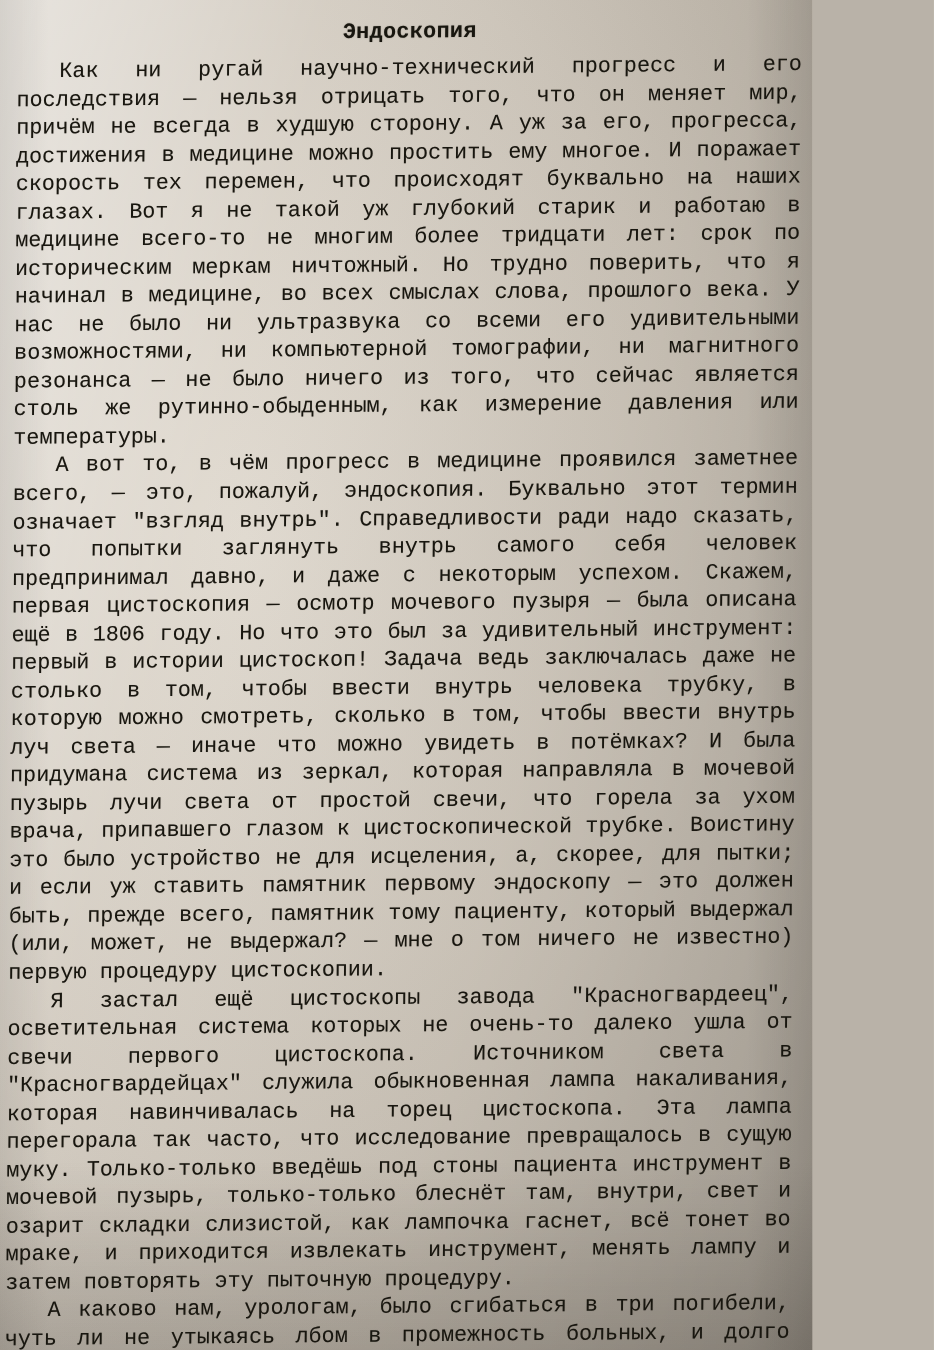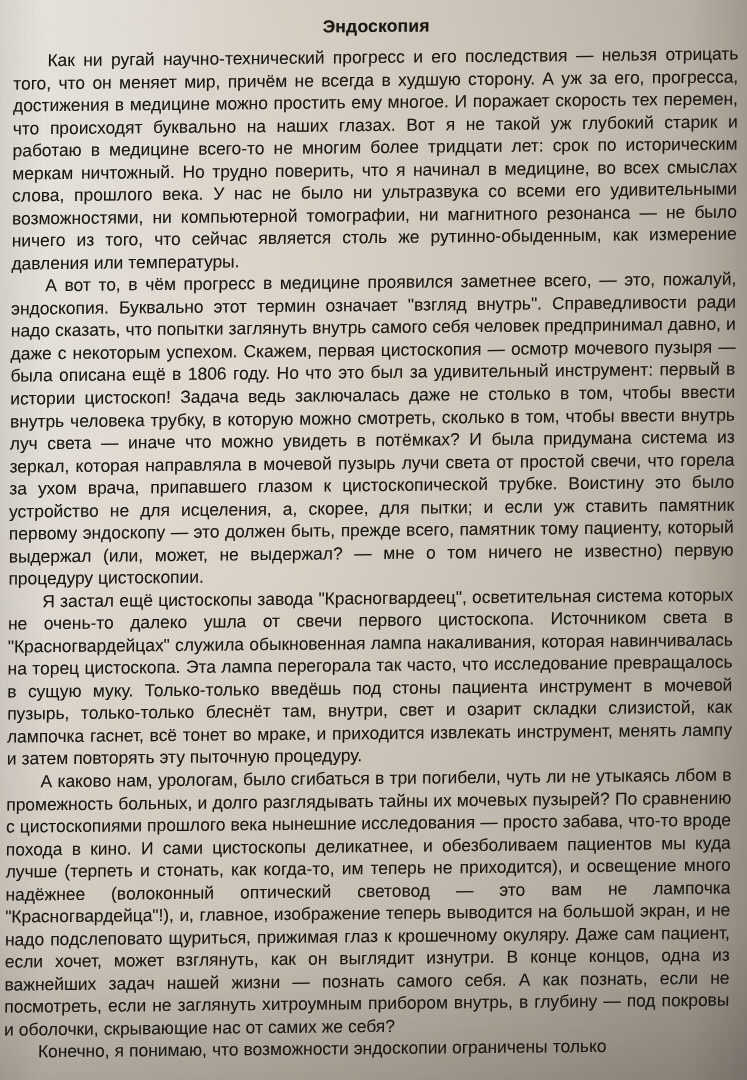--- a/index.html
+++ b/index.html
@@ -2,28 +2,28 @@
 <html><head>
 <meta charset="utf-8">
 <style>
   html, body {
     margin: 0;
     padding: 0;
     background: #b9b2a8;
   }
   .page {
     position: relative;
-    width: 747px;
+    width: 650px;
     height: 1080px;
     overflow: hidden;
     background: #cfc8bd;
     background-image:
       linear-gradient(105deg, rgba(255,255,255,0.55) 0%, rgba(255,255,255,0.12) 28%, rgba(0,0,0,0.04) 62%, rgba(0,0,0,0.16) 100%),
       radial-gradient(ellipse at 30% 40%, #ded7cc 0%, #cdc5b9 55%, #b8b0a4 100%);
-    font-family: Liberation Sans, sans-serif;
+    font-family: Liberation Mono, monospace;
     color: #18160f;
   }
   
   .page::after {
     content: "";
     position: absolute;
     inset: 0;
     pointer-events: none;
     background:
       linear-gradient(to bottom, rgba(0,0,0,0) 86%, rgba(40,35,28,0.18) 100%),

